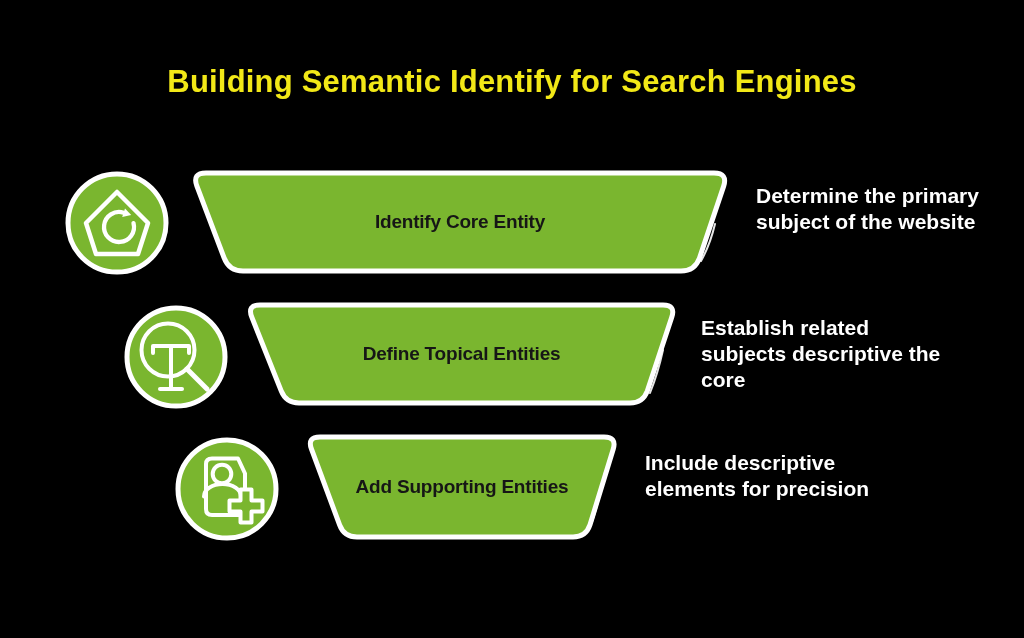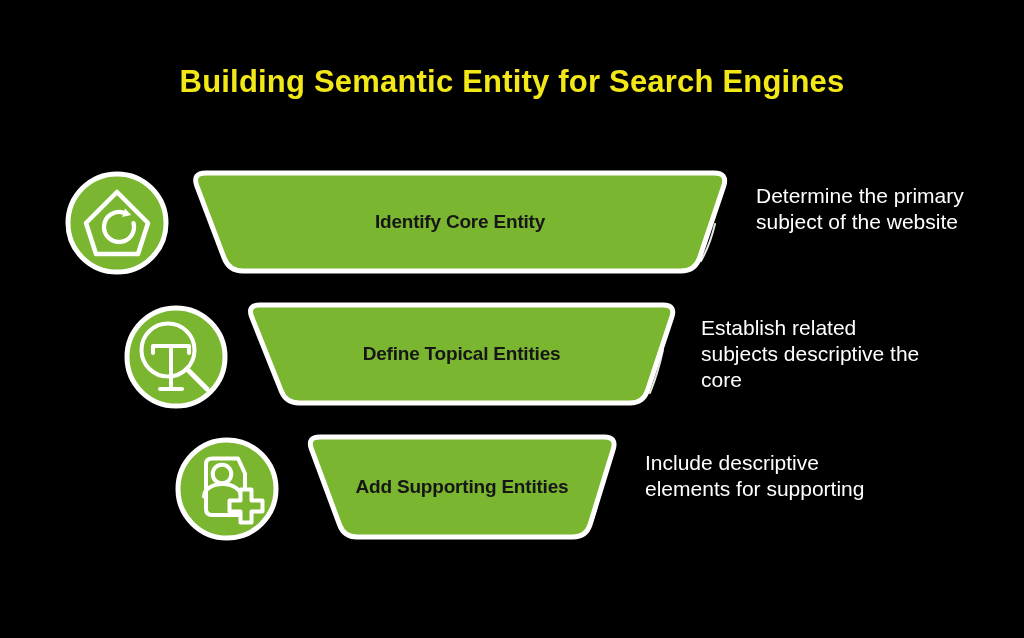--- a/index.html
+++ b/index.html
@@ -36,31 +36,32 @@
   }
   .l1 { left: 192px; top: 173px; width: 536px; height: 98px; }
   .l2 { left: 247px; top: 305px; width: 429px; height: 98px; }
   .l3 { left: 307px; top: 437px; width: 310px; height: 100px; }
   .desc {
     position: absolute;
     color: #ffffff;
     font-size: 21px;
     line-height: 26px;
     white-space: pre-line;
+    font-weight: bold;
   }
   .d1 { left: 756px; top: 183px; width: 250px; }
   .d2 { left: 701px; top: 315px; width: 255px; }
   .d3 { left: 645px; top: 450px; width: 255px; }
 </style>
 </head>
 <body>
 
 <div class="canvas">
 
-  <div class="title">Building Semantic Entity for Search Engines</div>
+  <div class="title">Building Semantic Identify for Search Engines</div>
 
   <svg class="art" width="1024" height="638" viewBox="0 0 1024 638">
 
     <g>
       <path d="M 206 173 H 714 Q 728 173 723.6 186.4 L 699.5 258 Q 695 271 681 271
                H 243 Q 229 271 224.1 257.9 L 196.9 186.1 Q 192 173 206 173 Z" fill="#7ab62f" stroke="#ffffff" stroke-width="5" stroke-linejoin="round"></path>
       <path d="M 715 224 Q 710 245 701 261" fill="none" stroke="#ffffff" stroke-width="2" stroke-linecap="round" opacity="0.9"></path>
     </g>
 
     <g>
@@ -111,15 +112,15 @@
   <div class="stage-label l1">Identify Core Entity</div>
   <div class="stage-label l3">Add Supporting Entities</div>
   <div class="stage-label l2">Define Topical Entities</div>
 
   <div class="desc d1">Determine the primary
 subject of the website</div>
   <div class="desc d2">Establish related
 subjects descriptive the
 core</div>
   <div class="desc d3">Include descriptive
-elements for supporting</div>
+elements for precision</div>
 
 </div>
 
 </body></html>

